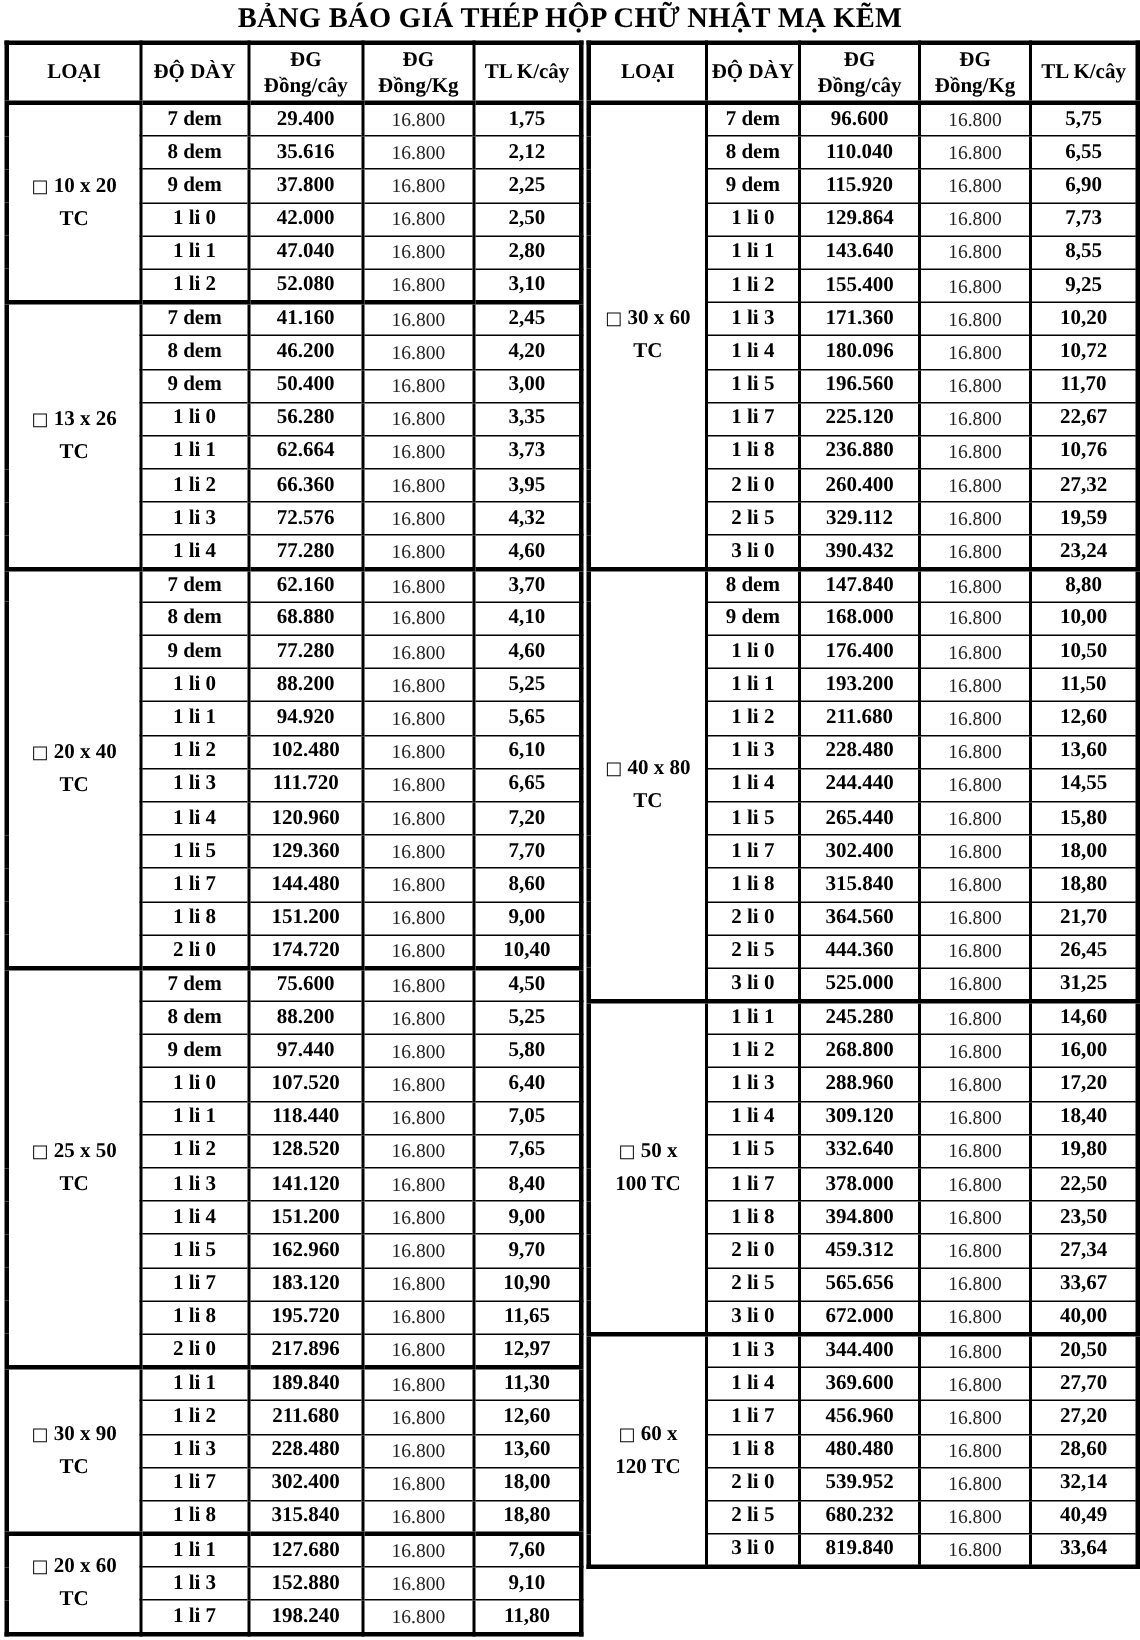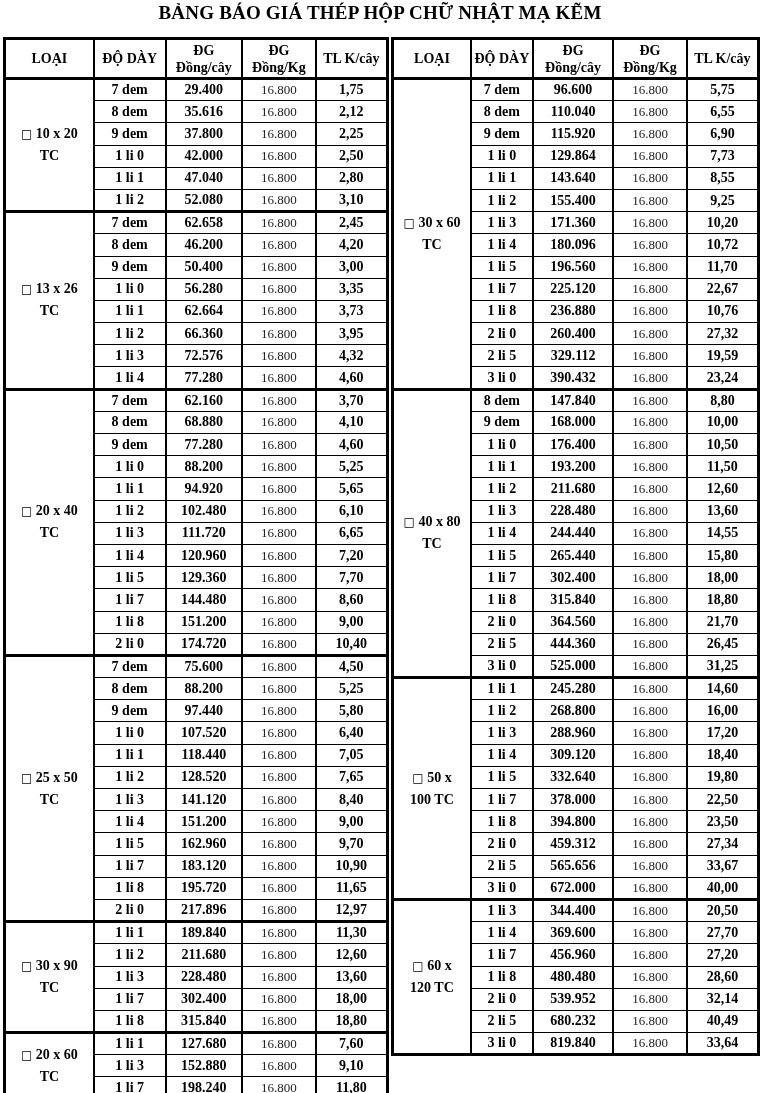--- a/index.html
+++ b/index.html
@@ -1,21 +1,21 @@
 <!DOCTYPE html>
 <html><head>
 <meta charset="utf-8">
 <style>
   html,body { margin:0; padding:0; background:#fff; }
   body {
     width:760px; height:1093px; overflow:hidden;
     font-family:"Liberation Serif", serif; color:#000;
   }
   .title {
-    height:37px; text-align:center; font-weight:bold;
+    height:27px; text-align:center; font-weight:bold;
     font-size:19px; line-height:26px; letter-spacing:0.2px;
   }
   .tables-wrap {
     display:flex; align-items:flex-start; padding-left:3px; gap:2px;
   }
   table.price-table {
     border-collapse:collapse; table-layout:fixed;
     border:3px solid #000;
   }
   .price-table th, .price-table td {
@@ -113,21 +113,21 @@
           <td class="p-cay">52.080</td>
           <td class="p-kg">16.800</td>
           <td class="wt">3,10</td>
         </tr>
         <tr class="group-first">
           <td class="type-cell" rowspan="8">
             <div class="tl"><span class="cbx">□</span> 13 x 26</div>
             <div class="tl">TC</div>
           </td>
           <td class="thick">7 dem</td>
-          <td class="p-cay">62.658</td>
+          <td class="p-cay">41.160</td>
           <td class="p-kg">16.800</td>
           <td class="wt">2,45</td>
         </tr>
         <tr>
           <td class="thick">8 dem</td>
           <td class="p-cay">46.200</td>
           <td class="p-kg">16.800</td>
           <td class="wt">4,20</td>
         </tr>
         <tr>

